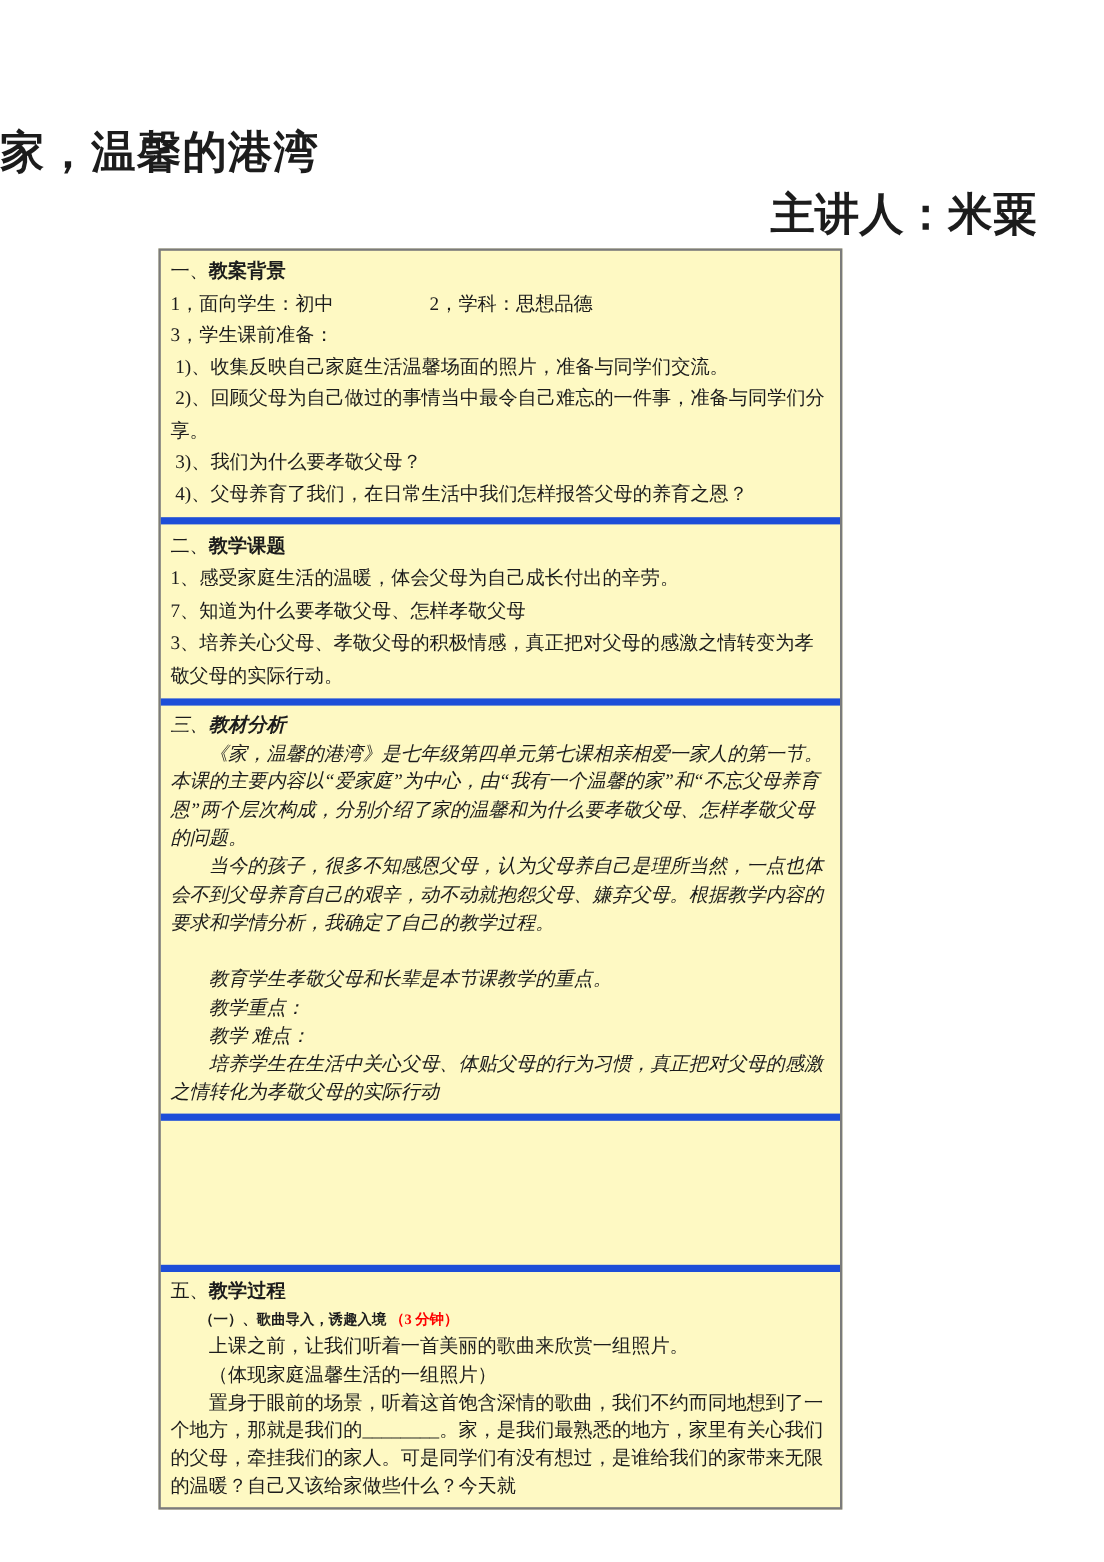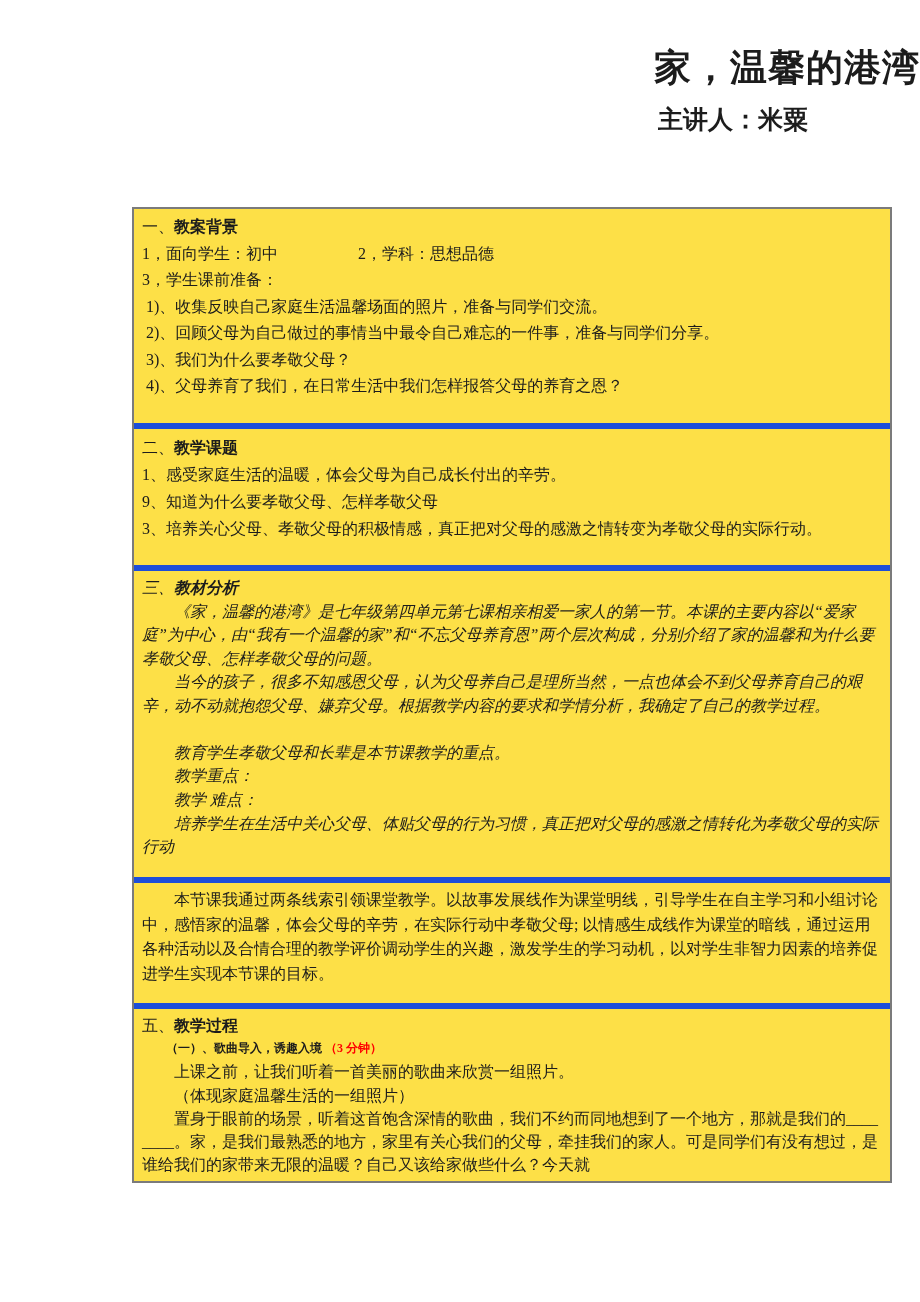--- a/index.html
+++ b/index.html
@@ -6,44 +6,44 @@
   html, body { background: #ffffff; }
   body {
     width: 920px;
     height: 1302px;
     overflow: hidden;
     font-family: "Liberation Serif", "DejaVu Serif", serif;
     color: #1c1c1c;
     position: relative;
   }
   .doc-title {
-    margin-top: 44px;
-    text-align: right;
+    margin-top: 104px;
+    text-align: left;
     font-size: 37px;
     font-weight: bold;
     letter-spacing: 1px;
     line-height: 48px;
     white-space: pre-wrap;
   }
   .doc-byline {
     margin-top: 8px;
     text-align: right;
-    padding-right: 112px;
-    font-size: 25px;
+    padding-right: 56px;
+    font-size: 37px;
     font-weight: bold;
     line-height: 40px;
     white-space: pre-wrap;
   }
   .doc-table {
     position: absolute;
     left: 132px;
     top: 207px;
-    width: 760px;
+    width: 570px;
     border: 2px solid #7b7b7b;
-    background: #fde047;
+    background: #fef9c3;
   }
   .t-row {
     padding: 5px 8px 5px 8px;
     font-size: 16px;
   }
   .t-row + .t-row { border-top: 6px solid #1d4ed8; }
   .row-1 { min-height: 214px; line-height: 26.5px; }
   .row-2 { min-height: 142px; line-height: 27px; }
   .row-3 { min-height: 312px; line-height: 23.6px; font-style: italic; }
   .row-4 { min-height: 126px; line-height: 24.6px; }
@@ -72,37 +72,36 @@
     <div class="line">3，学生课前准备：</div>
     <div class="line"> 1)、收集反映自己家庭生活温馨场面的照片，准备与同学们交流。</div>
     <div class="line"> 2)、回顾父母为自己做过的事情当中最令自己难忘的一件事，准备与同学们分享。</div>
     <div class="line"> 3)、我们为什么要孝敬父母？</div>
     <div class="line"> 4)、父母养育了我们，在日常生活中我们怎样报答父母的养育之恩？</div>
   </div>
 
   <div class="t-row row-2">
     <div class="line heading"><span class="num">二、</span><span class="b">教学课题</span></div>
     <div class="line">1、感受家庭生活的温暖，体会父母为自己成长付出的辛劳。</div>
-    <div class="line">9、知道为什么要孝敬父母、怎样孝敬父母</div>
+    <div class="line">7、知道为什么要孝敬父母、怎样孝敬父母</div>
     <div class="line">3、培养关心父母、孝敬父母的积极情感，真正把对父母的感激之情转变为孝敬父母的实际行动。</div>
   </div>
 
   <div class="t-row row-3">
     <div class="line heading"><span class="num">三、</span><span class="b">教材分析</span></div>
     <div class="line">　　《家，温馨的港湾》是七年级第四单元第七课相亲相爱一家人的第一节。本课的主要内容以“爱家庭”为中心，由“我有一个温馨的家”和“不忘父母养育恩”两个层次构成，分别介绍了家的温馨和为什么要孝敬父母、怎样孝敬父母的问题。</div>
     <div class="line">　　当今的孩子，很多不知感恩父母，认为父母养自己是理所当然，一点也体会不到父母养育自己的艰辛，动不动就抱怨父母、嫌弃父母。根据教学内容的要求和学情分析，我确定了自己的教学过程。</div>
     <div class="line"></div>
     <div class="line">　　教育学生孝敬父母和长辈是本节课教学的重点。</div>
     <div class="line">　　教学重点：</div>
     <div class="line">　　教学 难点：</div>
     <div class="line">　　培养学生在生活中关心父母、体贴父母的行为习惯，真正把对父母的感激之情转化为孝敬父母的实际行动</div>
   </div>
 
   <div class="t-row row-4">
-    <div class="line">　　本节课我通过两条线索引领课堂教学。以故事发展线作为课堂明线，引导学生在自主学习和小组讨论中，感悟家的温馨，体会父母的辛劳，在实际行动中孝敬父母; 以情感生成线作为课堂的暗线，通过运用各种活动以及合情合理的教学评价调动学生的兴趣，激发学生的学习动机，以对学生非智力因素的培养促进学生实现本节课的目标。</div>
   </div>
 
   <div class="t-row row-5">
     <div class="line heading"><span class="num">五、</span><span class="b">教学过程</span></div>
     <div class="line step-line"><span class="b">　　（一）、歌曲导入，诱趣入境 </span><span class="b red">（3 分钟）</span></div>
     <div class="line">　　上课之前，让我们听着一首美丽的歌曲来欣赏一组照片。</div>
     <div class="line">　　（体现家庭温馨生活的一组照片）</div>
     <div class="line">　　置身于眼前的场景，听着这首饱含深情的歌曲，我们不约而同地想到了一个地方，那就是我们的________。家，是我们最熟悉的地方，家里有关心我们的父母，牵挂我们的家人。可是同学们有没有想过，是谁给我们的家带来无限的温暖？自己又该给家做些什么？今天就</div>
   </div>
 

